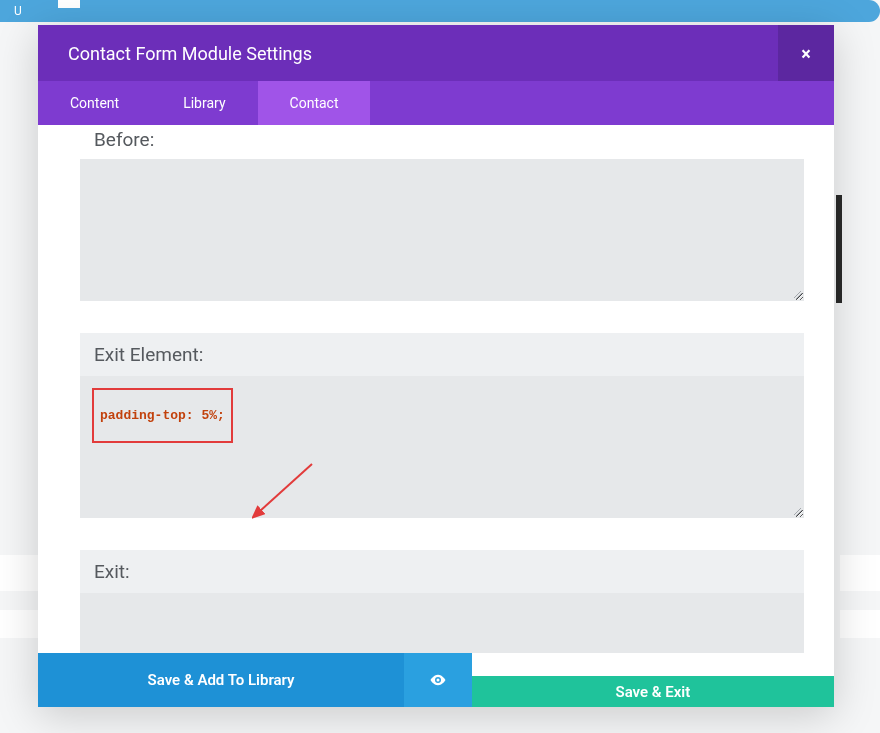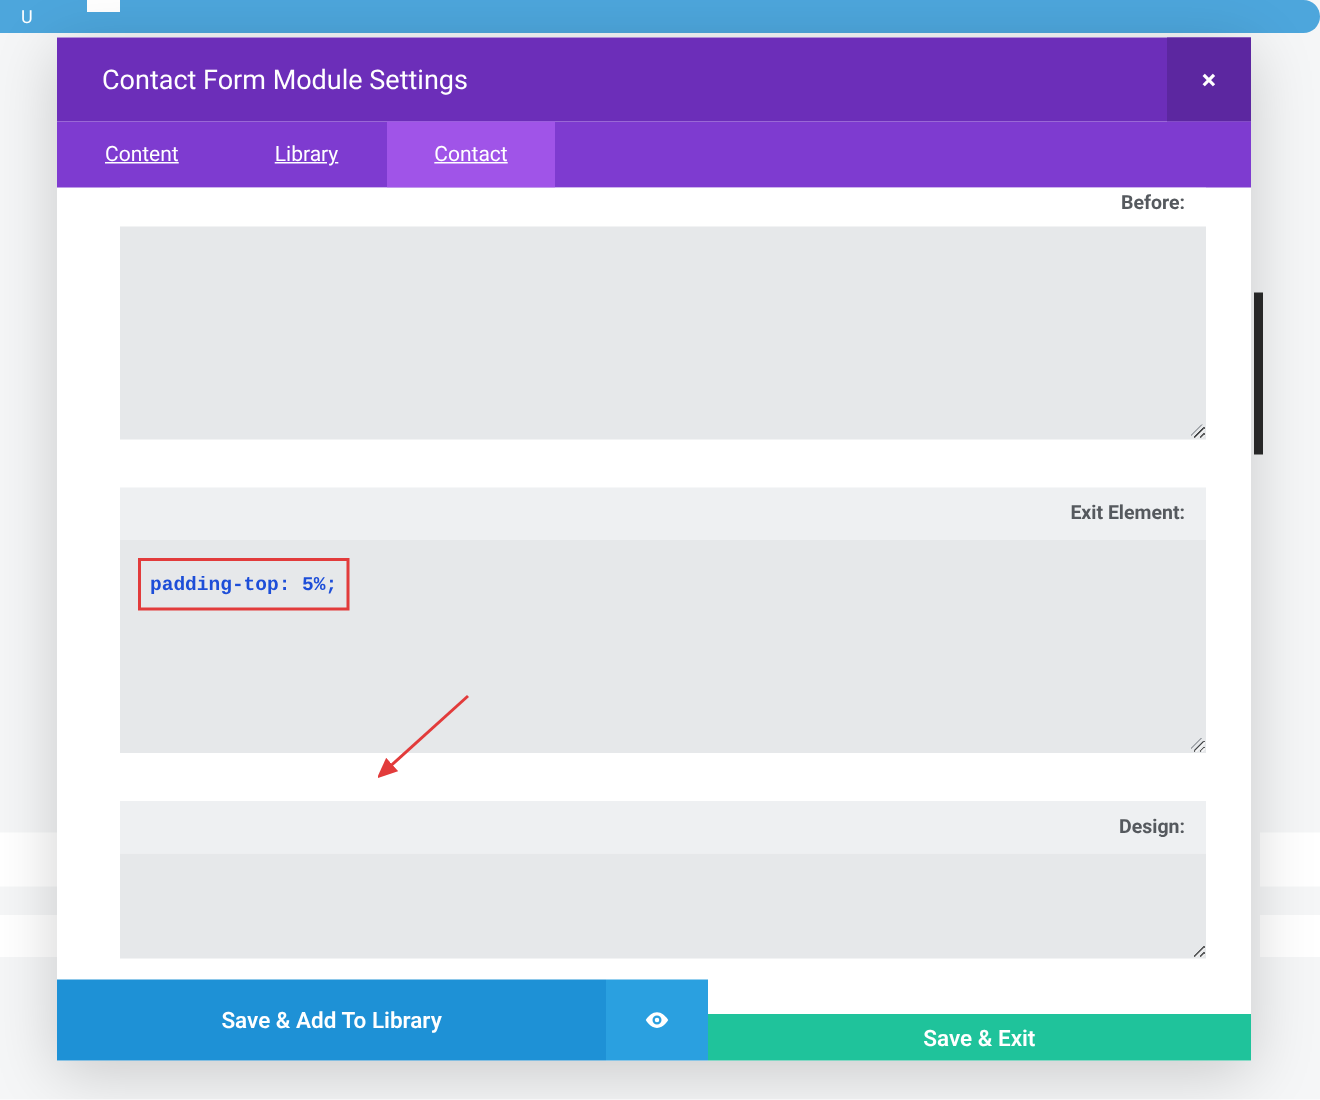--- a/index.html
+++ b/index.html
@@ -92,44 +92,42 @@
       display: flex;
       height: 44px;
     }
     .tab {
       padding: 0 32px;
       display: flex;
       align-items: center;
       color: #fff;
       font-size: 14px;
       cursor: pointer;
-      text-decoration: underline;
     }
     .tab.active {
       background: #a054e8;
     }
     .content {
       flex: 1;
       overflow: hidden;
       padding: 0 30px 0 42px;
       position: relative;
     }
     .field-block {
       margin-top: 0;
     }
     .field-block + .field-block {
       margin-top: 32px;
     }
     .field-header {
       background: #eef0f2;
       color: #55595e;
-      font-size: 13px;
-      font-weight: 700;
+      font-size: 19px;
+      font-weight: 400;
       padding: 10px 14px;
-      text-align: right;
     }
     .field-header.first {
       background: #fff;
       padding: 3px 14px 8px;
     }
     .field-body {
       background: #e6e8ea;
       min-height: 142px;
       position: relative;
       padding: 8px 10px;
@@ -146,23 +144,23 @@
       width: 8px;
       height: 8px;
       background:
         linear-gradient(135deg, transparent 0, transparent 40%, #a4a8ad 40%, #a4a8ad 48%, transparent 48%, transparent 62%, #a4a8ad 62%, #a4a8ad 70%, transparent 70%);
     }
     .code-snippet {
       display: inline-block;
       font-family: "Courier New", monospace;
       font-size: 13px;
       font-weight: 700;
-      color: #1d4ed8;
+      color: #c2410c;
       border: 2px solid #e23b3b;
-      padding: 8px 6px;
+      padding: 18px 6px;
       margin: 4px 0 0 2px;
       background: #e6e8ea;
     }
     .annotation-arrow {
       position: absolute;
       top: 334px;
       left: 214px;
       width: 70px;
       height: 60px;
       pointer-events: none;
@@ -225,21 +223,21 @@
 
     <div class="field-block">
       <div class="field-header">Exit Element:</div>
       <div class="field-body main-body">
         <span class="code-snippet">padding-top: 5%;</span>
         <div class="resize-handle"></div>
       </div>
     </div>
 
     <div class="field-block">
-      <div class="field-header">Design:</div>
+      <div class="field-header">Exit:</div>
       <div class="field-body after-body">
         <span></span>
       </div>
     </div>
 
     <svg class="annotation-arrow" viewBox="0 0 70 60">
       <defs>
         <marker id="ahead" markerWidth="8" markerHeight="8" refX="1" refY="3" orient="auto">
           <path d="M0,0 L0,6 L7,3 z" fill="#e23b3b"></path>
         </marker>

